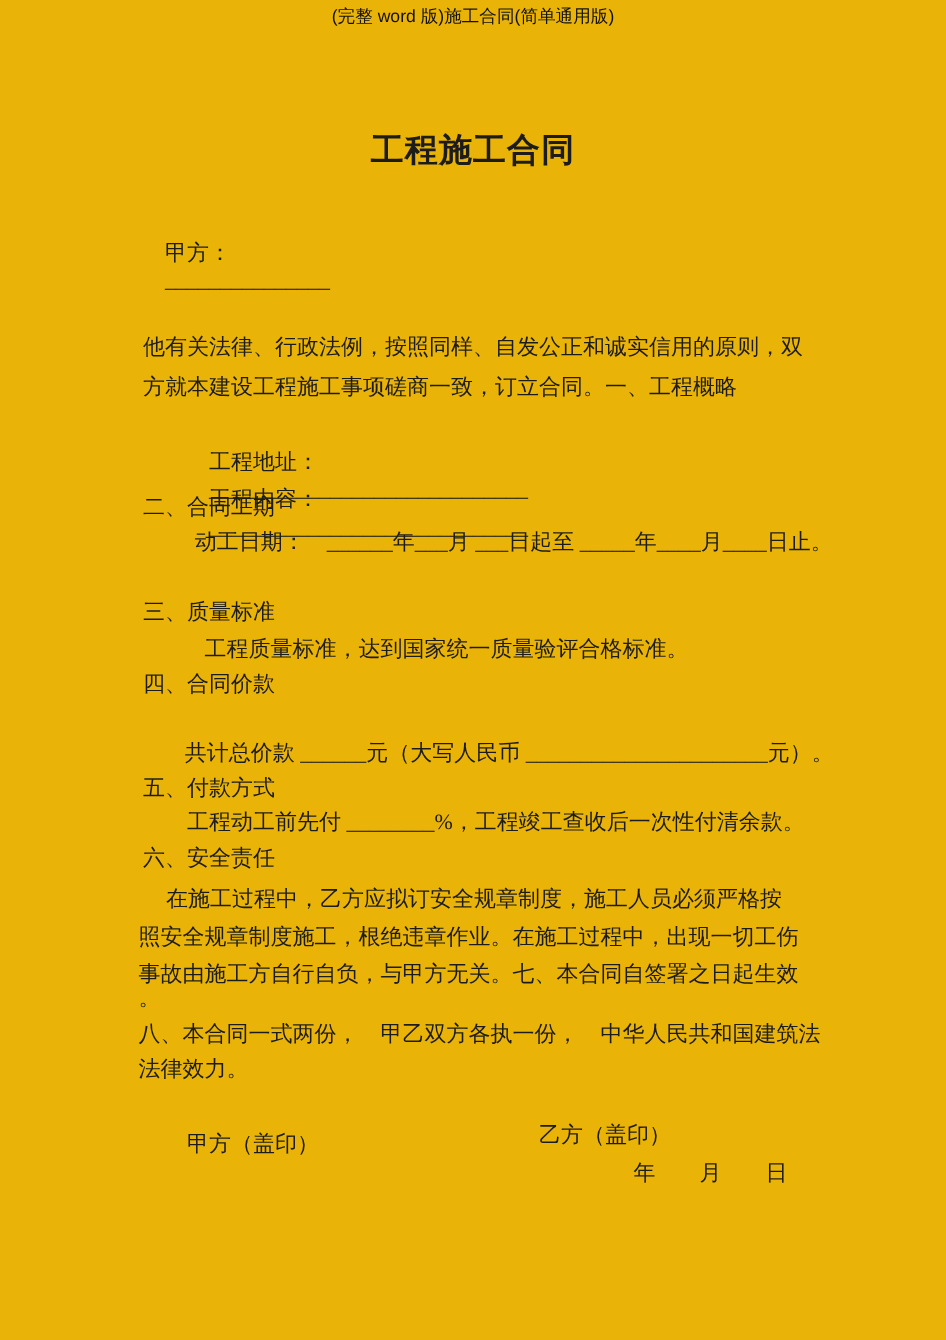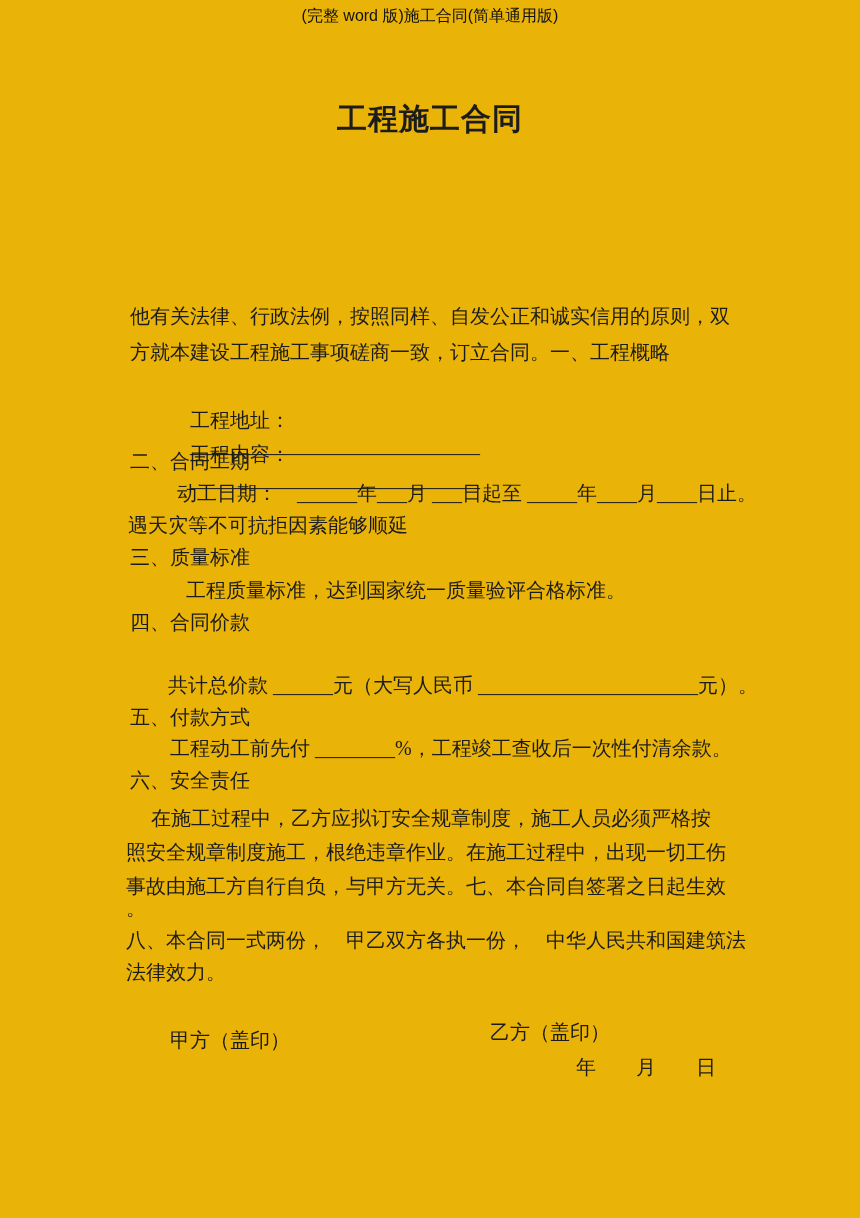--- a/index.html
+++ b/index.html
@@ -37,38 +37,41 @@
     letter-spacing: 0px;
   }
 </style>
 </head>
 <body>
 
 <div class="page">
 
   <div class="line center doc-top" style="top:6px;">(完整 word 版)施工合同(简单通用版)</div>
 
-  <div class="line center doc-title" style="top:100px;">工程施工合同</div>
+  <div class="line center doc-title" style="top:118px;">工程施工合同</div>
 
+  <div class="line" style="top:193px; left:130px;">
+    <span>甲方：</span>
+    <span class="blank">_______________</span>
+  </div>
 
   <div class="line" style="top:304px; left:130px;">他有关法律、行政法例，按照同样、自发公正和诚实信用的原则，双</div>
   <div class="line" style="top:340px; left:130px;">方就本建设工程施工事项磋商一致，订立合同。一、工程概略</div>
 
   <div class="line" style="top:383px; left:170px;">
     <span>工程地址：</span>
     <span class="blank">_____________________________</span>
   </div>
   <div class="line" style="top:417px; left:170px;">
     <span>工程内容：</span>
     <span class="blank">_____________________________</span>
   </div>
 
   <div class="line" style="top:449px; left:130px;">二、合同工期</div>
   <div class="line" style="top:481px; left:177px;">动工日期：　______年___月 ___日起至 _____年____月____日止。</div>
-  <div class="line" style="top:513px; left:128px;">遇天灾等不可抗拒因素能够顺延</div>
 
   <div class="line" style="top:545px; left:130px;">三、质量标准</div>
   <div class="line" style="top:578px; left:186px;">工程质量标准，达到国家统一质量验评合格标准。</div>
 
   <div class="line" style="top:610px; left:130px;">四、合同价款</div>
   <div class="line" style="top:673px; left:168px;">共计总价款 ______元（大写人民币 ______________________元）。</div>
 
   <div class="line" style="top:705px; left:130px;">五、付款方式</div>
   <div class="line" style="top:736px; left:170px;">工程动工前先付 ________%，工程竣工查收后一次性付清余款。</div>
 

